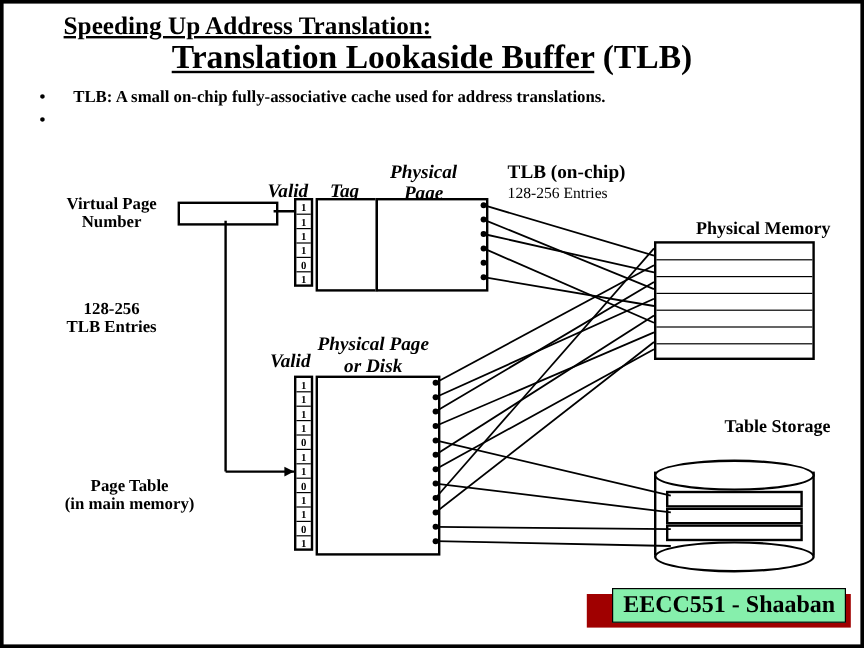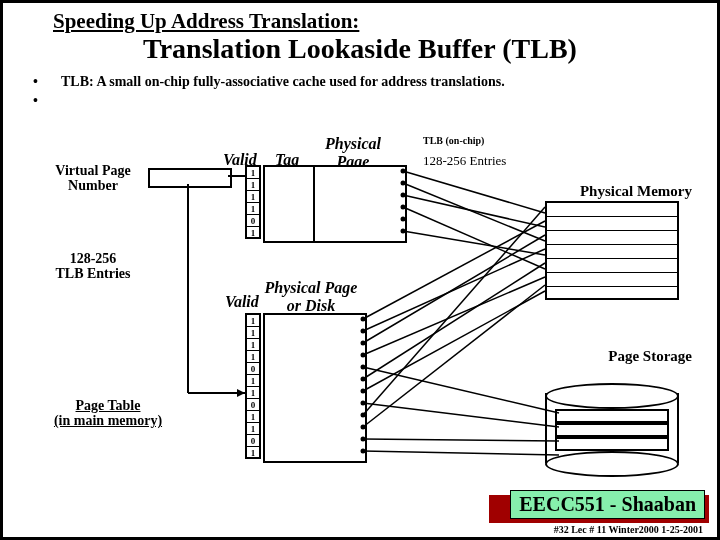--- a/index.html
+++ b/index.html
@@ -26,21 +26,21 @@
   }
   .title-line2 {
     position: absolute;
     top: 30px;
     left: 0;
     width: 100%;
     text-align: center;
     font-size: 28px;
     font-weight: bold;
   }
-  .tlb-underline { }
+  .tlb-underline { text-decoration: underline; }
   .bullets {
     position: absolute;
     top: 70px;
     left: 30px;
     right: 15px;
     font-size: 14px;
     font-weight: bold;
     line-height: 1.35;
   }
   .bullet-row { display: flex; }
@@ -149,33 +149,33 @@
     </div>
     <div class="bullet-row">
       <div class="bullet-mark">•</div>
     </div>
   </div>
 
   <div class="label" style="top:160px;left:40px;width:100px;"><span style="white-space:pre-line;text-align:center;">Virtual Page
 Number</span></div>
   <div class="label" style="top:248px;left:40px;width:100px;"><span style="white-space:pre-line;">128-256
 TLB Entries</span></div>
-  <div class="label" style="top:395px;left:40px;width:130px;text-decoration:underline;"><span style="white-space:pre-line;">Page Table
+  <div class="label" style="top:395px;left:40px;width:130px;"><span style="white-space:pre-line;">Page Table
 (in main memory)</span></div>
 
   <div class="small-label" style="top:148px;left:220px;">Valid</div>
   <div class="small-label" style="top:148px;left:272px;">Tag</div>
   <div class="small-label" style="top:132px;left:310px;width:80px;"><span style="white-space:pre-line;">Physical Page
 Address</span></div>
 
-  <div class="label" style="top:132px;left:420px;font-size:10px;">TLB  (on-chip)</div>
+  <div class="label" style="top:132px;left:420px;font-size:16px;">TLB  (on-chip)</div>
   <div style="position:absolute;top:150px;left:420px;font-size:13px;">128-256 Entries</div>
 
   <div class="label" style="top:180px;right:25px;font-size:15px;">Physical Memory</div>
-  <div class="label" style="top:345px;right:25px;font-size:15px;">Page Storage</div>
+  <div class="label" style="top:345px;right:25px;font-size:15px;">Table Storage</div>
 
   <div class="table-box" style="top:165px;left:145px;width:80px;height:16px;"></div>
 
   <div class="valid-col" id="tlb-valid" style="top: 162px; left: 242px; height: 74px;">
       <div class="valid-cell">1</div>
       <div class="valid-cell">1</div>
       <div class="valid-cell">1</div>
       <div class="valid-cell">1</div>
       <div class="valid-cell">0</div>
       <div class="valid-cell">1</div>
@@ -267,15 +267,14 @@
     <circle cx="360" cy="388" r="2.5" fill="#000"></circle>
       <circle cx="360" cy="400" r="2.5" fill="#000"></circle>
     <circle cx="360" cy="412" r="2.5" fill="#000"></circle>
       <circle cx="360" cy="424" r="2.5" fill="#000"></circle>
     <circle cx="360" cy="436" r="2.5" fill="#000"></circle>
       <circle cx="360" cy="448" r="2.5" fill="#000"></circle>
   </svg>
 
   <div class="footer-shadow"></div>
   <div class="footer-box">EECC551 - Shaaban</div>
-  <div class="footer-line">#32  Lec # 11   Winter2000  1-25-2001</div>
 
 </div>
 
 </body></html>

